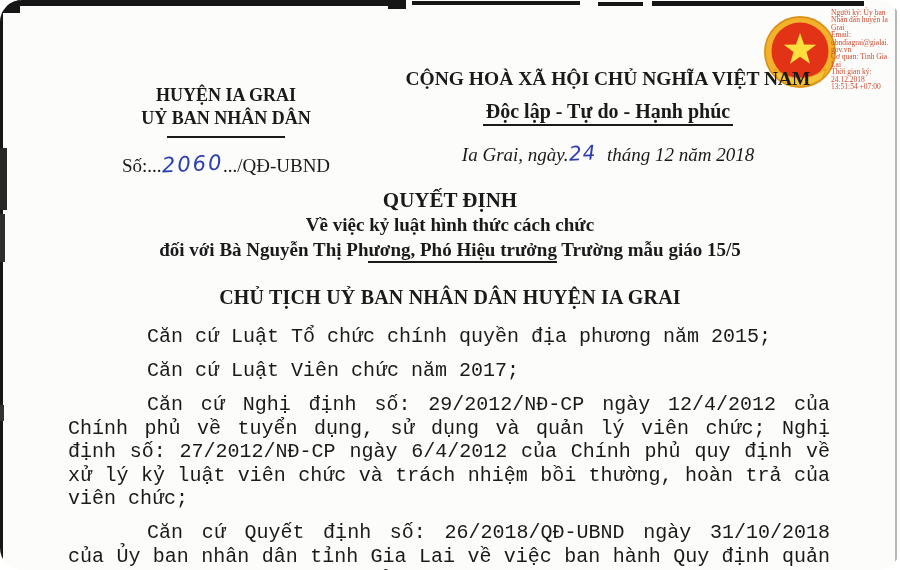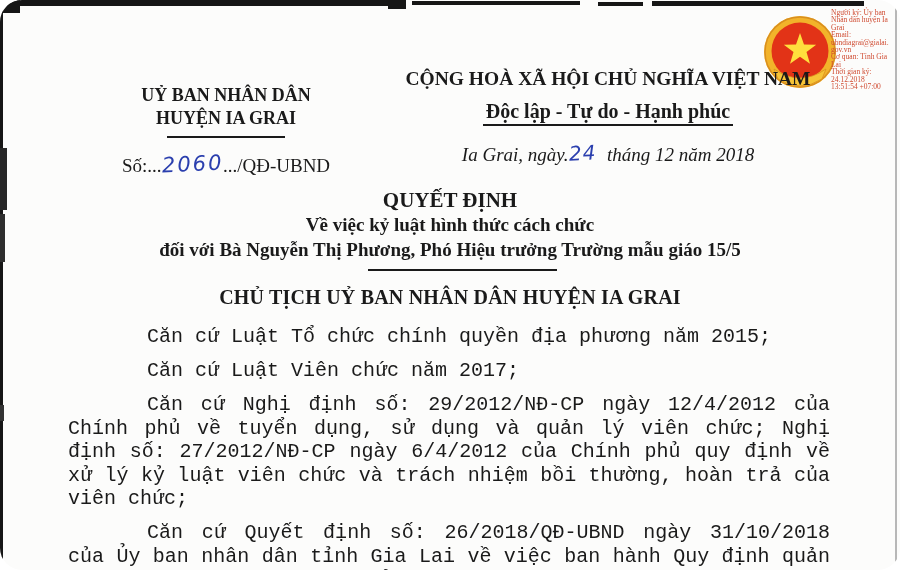--- a/index.html
+++ b/index.html
@@ -21,21 +21,21 @@
         padding:0 3px 1px;border-bottom:2px solid #1a1a1a;white-space:nowrap;}
   .dateline{margin-top:16px;font-style:italic;font-size:19px;white-space:nowrap;}
   .hand{font-family:"DejaVu Sans",sans-serif;font-style:italic;color:#2b3fae;
         display:inline-block;transform:rotate(-3deg) translateY(-1px);}
   .hand-num{font-size:21px;letter-spacing:2px;}
   .hand-day{font-size:20px;letter-spacing:1px;margin:0 10px 0 1px;}
   
   .title-block{position:absolute;left:0;right:0;top:188px;text-align:center;}
   .title-main{font-weight:bold;font-size:21px;line-height:24px;}
   .title-sub{font-weight:bold;font-size:19px;line-height:24px;margin-top:1px;}
-  .u-part{border-bottom:2px solid #1a1a1a;padding-bottom:9px;}
+  .u-part{border-bottom:2px solid #1a1a1a;padding-bottom:1px;}
   .authority{position:absolute;left:0;right:0;top:286px;text-align:center;
              font-weight:bold;font-size:20px;letter-spacing:0.2px;}
   
   .body-text{position:absolute;left:68px;top:325px;width:762px;
              font-size:20px;line-height:23.5px;text-align:justify;font-family:Liberation Mono, monospace;}
   .body-text p{margin:0 0 10.5px;text-indent:79px;}
   
   .sig-block{position:absolute;left:831px;top:9px;width:66px;
              font-size:7.5px;line-height:7.4px;letter-spacing:0;}
   .sig-block div{white-space:nowrap;}
@@ -76,22 +76,22 @@
       <div>ubndiagrai@gialai.</div>
       <div>gov.vn</div>
       <div>Cơ quan: Tỉnh Gia</div>
       <div>Lai</div>
       <div>Thời gian ký:</div>
       <div>24.12.2018</div>
       <div>13:51:54 +07:00</div>
     </div>
 
   <div class="header-left">
+    <div class="org-line">HUYỆN IA GRAI</div>
     <div class="org-line">UỶ BAN NHÂN DÂN</div>
-    <div class="org-line">HUYỆN IA GRAI</div>
     <div class="org-rule"></div>
     <div class="doc-num">
       <span>Số:</span><span>...</span><span class="hand hand-num">2060</span><span>...</span><span>/QĐ-UBND</span>
     </div>
   </div>
 
   <div class="header-right">
     <div class="nat1">CỘNG HOÀ XÃ HỘI CHỦ NGHĨA VIỆT NAM</div>
     <div><span class="nat2">Độc lập - Tự do - Hạnh phúc</span></div>
     <div class="dateline">

